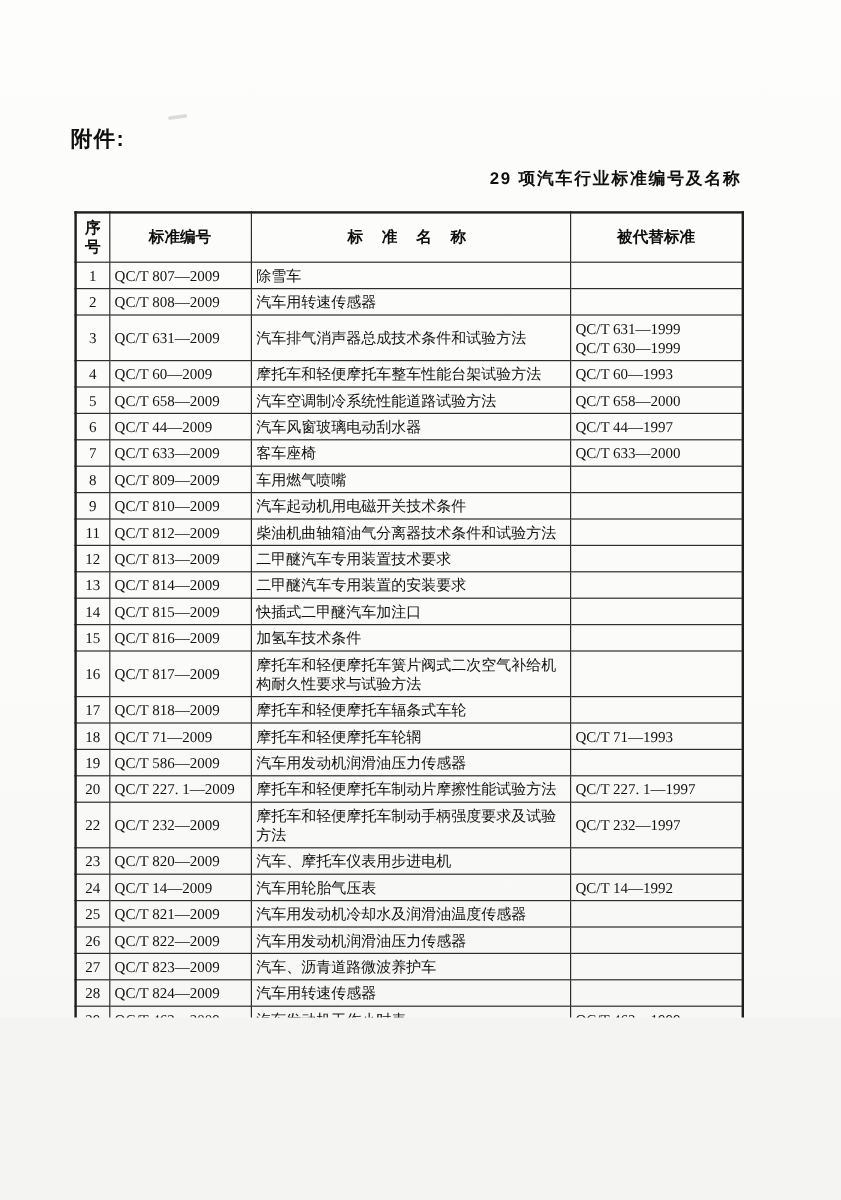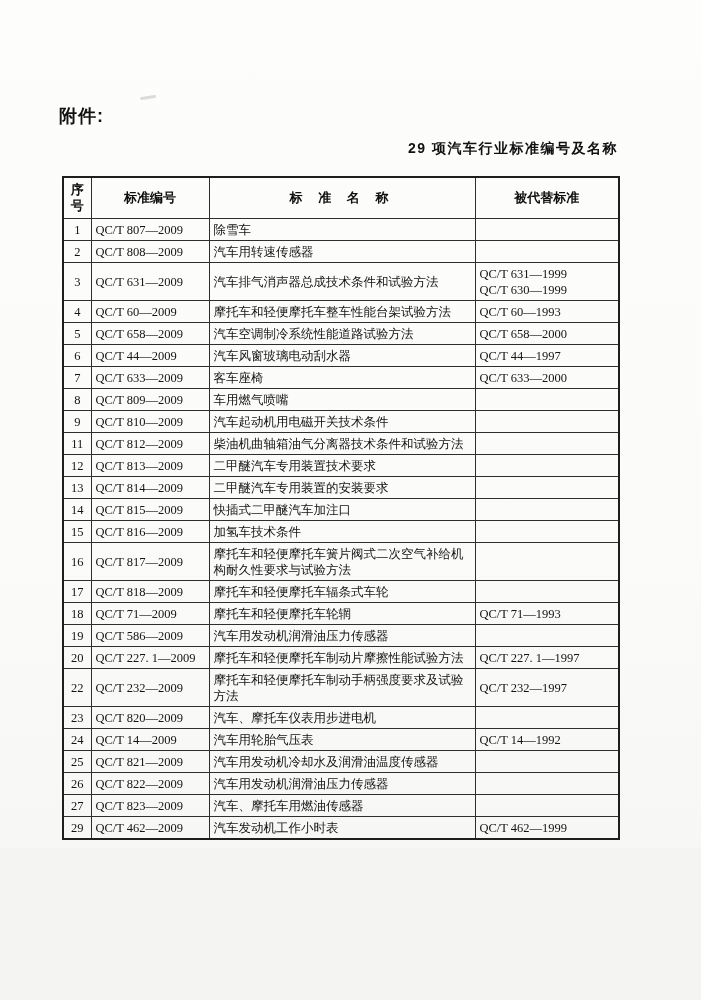--- a/index.html
+++ b/index.html
@@ -249,21 +249,27 @@
         </tr>
         <tr>
           <td class="c-no">26</td>
           <td class="c-code">QC/T 822—2009</td>
           <td class="c-name">汽车用发动机润滑油压力传感器</td>
           <td class="c-repl"></td>
         </tr>
         <tr>
           <td class="c-no">27</td>
           <td class="c-code">QC/T 823—2009</td>
-          <td class="c-name">汽车、摩托车用燃油传感器</td>
+          <td class="c-name">汽车、沥青道路微波养护车</td>
+          <td class="c-repl"></td>
+        </tr>
+        <tr>
+          <td class="c-no">28</td>
+          <td class="c-code">QC/T 824—2009</td>
+          <td class="c-name">汽车用转速传感器</td>
           <td class="c-repl"></td>
         </tr>
         <tr>
           <td class="c-no">29</td>
           <td class="c-code">QC/T 462—2009</td>
           <td class="c-name">汽车发动机工作小时表</td>
           <td class="c-repl">QC/T 462—1999</td>
         </tr>
       </tbody>
   </table>

